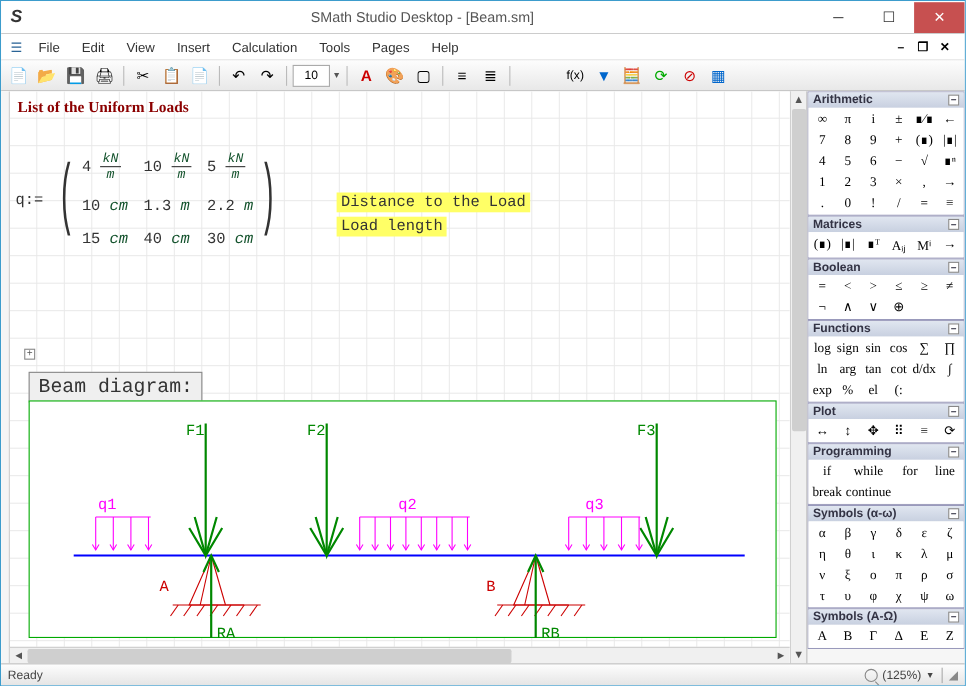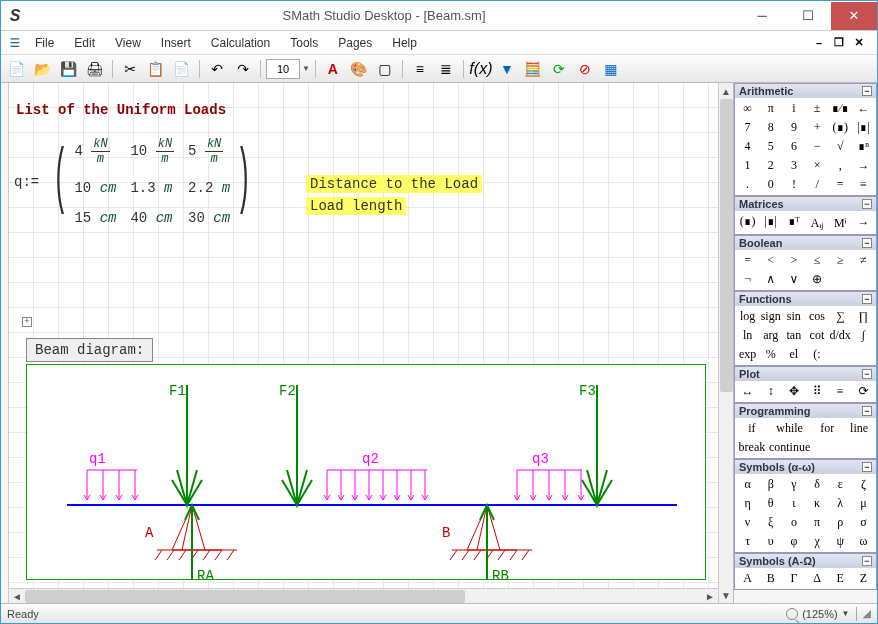--- a/index.html
+++ b/index.html
@@ -33,40 +33,40 @@
   .canvas-edge { position: absolute; left: 0; top: 0; width: 8px; height: 100%; background: #f5f5f5; border-right: 1px solid #ccc; }
   .grid { position: absolute; left: 8px; top: 0; right: 0; bottom: 15px;
     background-image:
       linear-gradient(#e8e8e8 1px, transparent 1px),
       linear-gradient(90deg, #e8e8e8 1px, transparent 1px);
     background-size: 25px 25px;
     background-position: -1px -1px;
   }
   .sheet-content { position: absolute; left: 13px; top: 0; right: 0; bottom: 15px; font-family: "Courier New", monospace; font-size: 14px; color: #8b0000; }
   
-  .heading1 { position: absolute; left: 2px; top: 19px; font-weight: bold; }
+  .heading1 { position: absolute; left: 2px; top: 8px; font-weight: bold; font-family: Liberation Serif, serif; }
   .heading2 { position: absolute; left: 2px; top: 26px; font-weight: bold; }
   
   .matrix { position: absolute; left: 0px; top: 54px; display: flex; align-items: center; }
   .matrix .assign { color: #333; }
   .matrix .varname { color: #333; }
   .bracket-open, .bracket-close { font-size: 72px; font-weight: 100; color: #333; line-height: 62px; transform: scaleX(0.35); display:inline-block; position:relative; top:-2px; }
   .matrix-body { display: grid; grid-template-columns: auto auto auto; column-gap: 14px; row-gap: 14px; align-items: center; margin: 0 -8px; }
   .mcell { white-space: nowrap; }
   .frac { display: inline-flex; flex-direction: column; align-items: center; font-size: 12px; line-height: 14px; vertical-align: middle; }
   .frac .num { border-bottom: 1px solid #333; padding: 0 2px; }
   .num-val { color: #333; }
   .unit { color: #14532d; font-style: italic; }
   
   .plus-icon { position: absolute; left: 8px; top: 234px; width: 10px; height: 10px; border: 1px solid #888; font-size: 9px; text-align: center; line-height: 8px; color: #555; background: #fff; }
 
   .notes { position: absolute; left: 292px; top: 92px; }
   .note-line { background: #ffff66; color: #333; font-family: "Courier New", monospace; font-size: 14px; padding: 1px 4px; margin-bottom: 4px; display: inline-block; }
   
-  .diagram-label { position: absolute; left: 12px; top: 255px; border: 1px solid #888; background: #efefef; padding: 3px 8px; font-family: "Courier New", monospace; font-size: 14px; color: #333; }
+  .diagram-label { position: absolute; left: 12px; top: 255px; border: 1px solid #888; background: #efefef; padding: 3px 8px; font-family: "Courier New", monospace; font-size: 18px; color: #333; }
   
   .beam-diagram { position: absolute; left: 12px; top: 281px; width: 680px; height: 216px; border: 1px solid #0a0; background: #fff; }
 
   .hscroll { position: absolute; left: 8px; bottom: 0; right: 0; height: 15px; background: #f0f0f0; border-top: 1px solid #ccc; display: flex; align-items: center; }
   .hs-arrow { width: 16px; height: 15px; display: flex; align-items: center; justify-content: center; font-size: 10px; color: #555; }
   .hs-track { flex: 1; height: 15px; position: relative; }
   .hs-thumb { position: absolute; left: 0; top: 1px; width: 65%; height: 13px; background: #cfcfcf; border-radius: 2px; }
 
   .vscroll { width: 15px; background: #f0f0f0; border-left: 1px solid #ccc; display:flex; flex-direction:column; }
   .vs-arrow { height: 16px; display: flex; align-items: center; justify-content: center; font-size: 10px; color: #555; }
@@ -142,21 +142,21 @@
   <div class="font-size">10</div>
   <div class="drop-arrow">▼</div>
   <div class="tool-sep"></div>
   <div class="tool-btn" style="color:#c00;font-weight:bold;">A</div>
   <div class="tool-btn">🎨</div>
   <div class="tool-btn">▢</div>
   <div class="tool-sep"></div>
   <div class="tool-btn">≡</div>
   <div class="tool-btn">≣</div>
   <div class="tool-sep"></div>
-  <div class="tool-btn" style="font-style:italic;font-size:16px;">f(x)</div>
+  <div class="tool-btn" style="font-size:11px;margin-left:42px;">f(x)</div>
   <div class="tool-btn" style="color:#06c;">▼</div>
   <div class="tool-btn">🧮</div>
   <div class="tool-btn" style="color:#0a0;">⟳</div>
   <div class="tool-btn" style="color:#c00;">⊘</div>
   <div class="tool-btn" style="color:#06c;">▦</div>
 </div>
 
 <div class="main">
   <div class="canvas-wrap">
     <div class="canvas-edge"></div>

